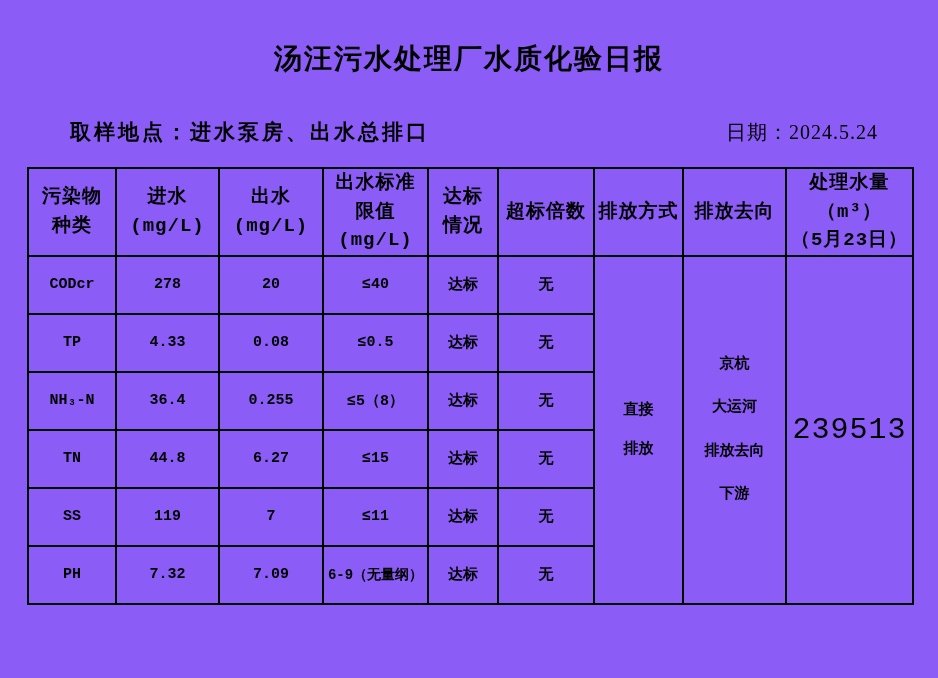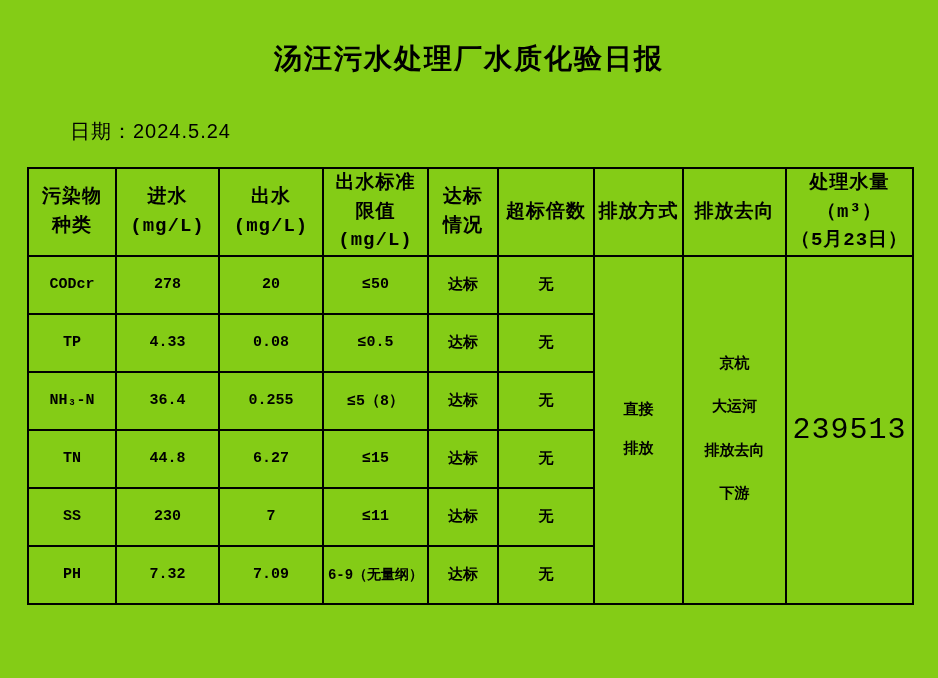--- a/index.html
+++ b/index.html
@@ -1,20 +1,20 @@
 <!DOCTYPE html>
 <html><head>
 <meta charset="utf-8">
 <style>
   html, body { margin: 0; padding: 0; }
   .page {
     position: relative;
     width: 938px;
     height: 678px;
-    background: #84cc16;
+    background: #8b5cf6;
     color: #000000;
     font-family: "Liberation Serif", serif;
     overflow: hidden;
   }
   .title {
     position: absolute;
     top: 40px;
     left: 0;
     width: 100%;
     margin: 0;
@@ -33,21 +33,21 @@
     justify-content: space-between;
     align-items: baseline;
   }
   .sampling {
     font-size: 21px;
     font-weight: bold;
     letter-spacing: 3px;
   }
   .date {
     font-size: 20px;
-    font-family: Liberation Sans, sans-serif;
+    font-family: Liberation Serif, serif;
     font-weight: normal;
     letter-spacing: 1px;
   }
   table.report {
     position: absolute;
     left: 27px;
     top: 167px;
     border-collapse: collapse;
     table-layout: fixed;
     width: 885px;
@@ -91,20 +91,21 @@
   }
 </style>
 </head>
 <body>
 
 <div class="page">
 
   <h1 class="title">汤汪污水处理厂水质化验日报</h1>
 
   <div class="meta">
+    <div class="sampling">取样地点：进水泵房、出水总排口</div>
     <div class="date"><span>日期：</span><span>2024.5.24</span></div>
   </div>
 
   <table class="report">
     <colgroup>
       <col style="width:88px">
         <col style="width:103px">
         <col style="width:104px">
       <col style="width:105px">
         <col style="width:70px">
@@ -132,21 +133,21 @@
         <th>处理水量
 （m³）
 （5月23日）</th>
       </tr>
     </thead>
     <tbody>
       <tr>
         <th>CODcr</th>
         <td>278</td>
         <td>20</td>
-        <td>≤50</td>
+        <td>≤40</td>
         <td>达标</td>
         <td>无</td>
         <td class="merged-mode" rowspan="6">直接
 排放</td>
         <td class="merged-dest" rowspan="6">京杭
 大运河
 排放去向
 下游</td>
         <td class="merged-volume" rowspan="6">239513</td>
       </tr>
@@ -169,21 +170,21 @@
       <tr>
         <th>TN</th>
         <td>44.8</td>
         <td>6.27</td>
         <td>≤15</td>
         <td>达标</td>
         <td>无</td>
       </tr>
       <tr>
         <th>SS</th>
-        <td>230</td>
+        <td>119</td>
         <td>7</td>
         <td>≤11</td>
         <td>达标</td>
         <td>无</td>
       </tr>
       <tr>
         <th>PH</th>
         <td>7.32</td>
         <td>7.09</td>
         <td class="limit-small">6-9（无量纲）</td>

